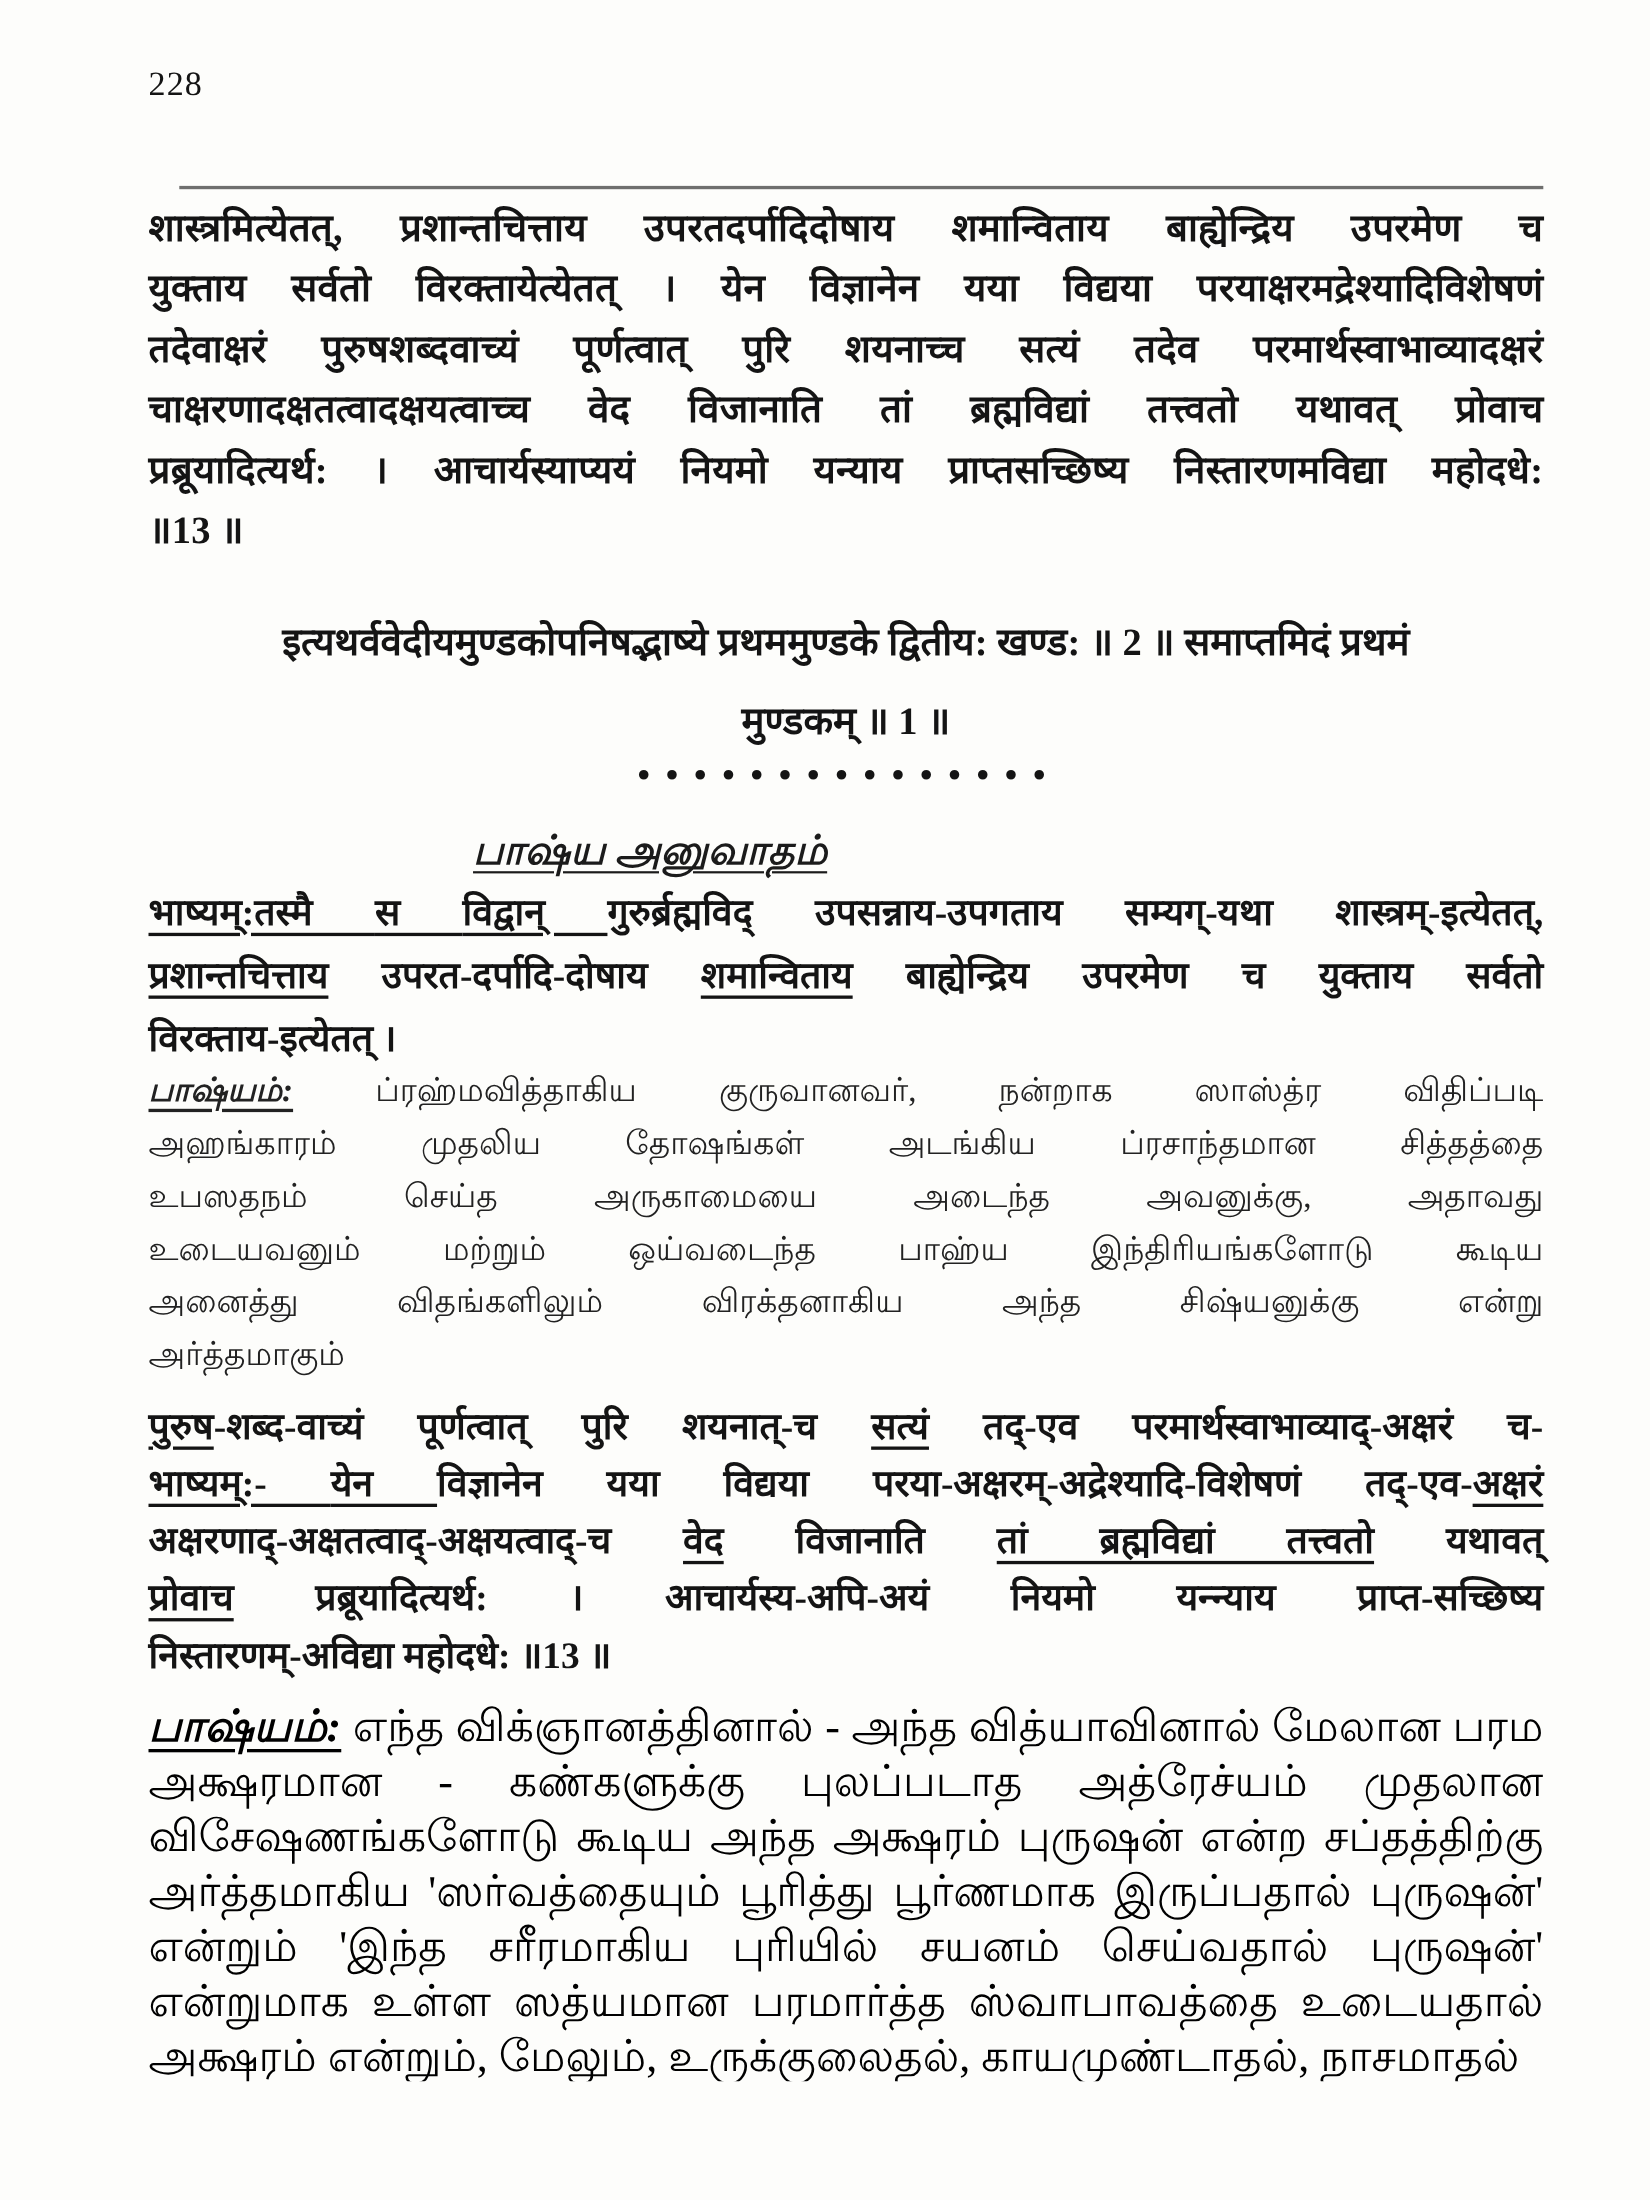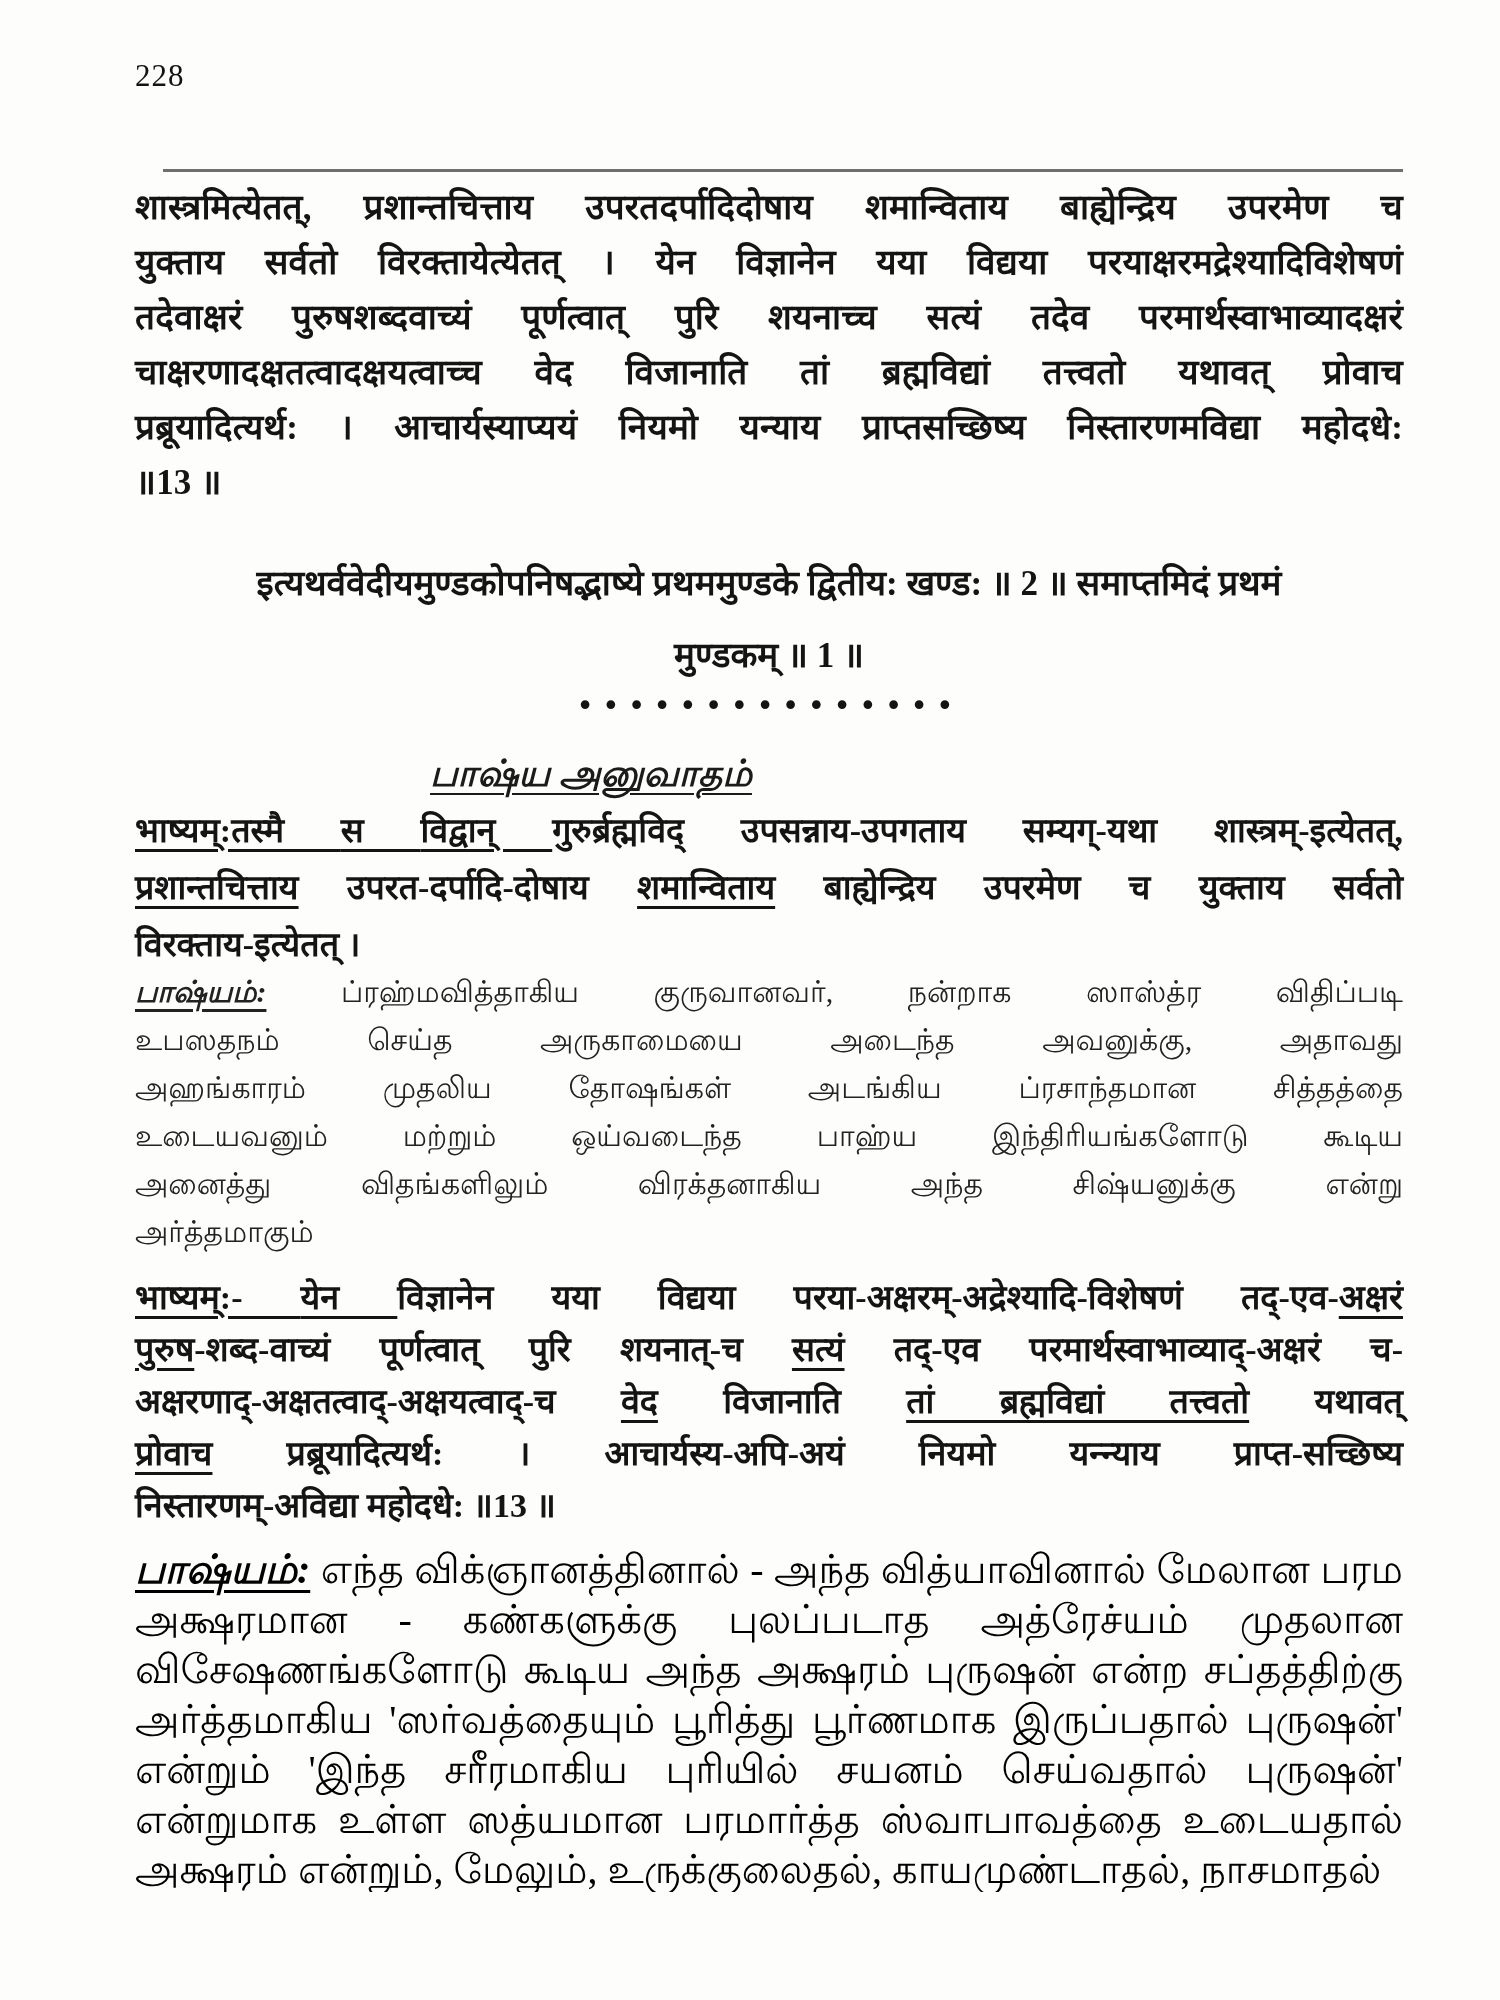--- a/index.html
+++ b/index.html
@@ -62,30 +62,30 @@
   </div>
 
   <div class="blk deva2 justify" style="top:802px;">
       <div class="tline"><span class="u">भाष्यम्:तस्मै </span><span class="u">स </span><span class="u">विद्वान् </span><span>गुरुर्ब्रह्मविद् उपसन्नाय-उपगताय सम्यग्-यथा शास्त्रम्-इत्येतत्,</span></div>
       <div class="tline"><span class="u">प्रशान्तचित्ताय</span><span> उपरत-दर्पादि-दोषाय </span><span class="u">शमान्विताय</span><span> बाह्येन्द्रिय उपरमेण च युक्ताय सर्वतो</span></div>
       <div class="tline"><span>विरक्ताय-इत्येतत् ।</span></div>
     </div>
 
   <div class="blk tamil justify" style="top:968px;">
       <div class="tline"><span class="u b">பாஷ்யம்:</span><span> ப்ரஹ்மவித்தாகிய குருவானவர், நன்றாக ஸாஸ்த்ர விதிப்படி</span></div>
+      <div class="tline"><span>அஹங்காரம் முதலிய தோஷங்கள் அடங்கிய ப்ரசாந்தமான சித்தத்தை</span></div>
       <div class="tline"><span>உபஸதநம் செய்த அருகாமையை அடைந்த அவனுக்கு, அதாவது</span></div>
-      <div class="tline"><span>அஹங்காரம் முதலிய தோஷங்கள் அடங்கிய ப்ரசாந்தமான சித்தத்தை</span></div>
       <div class="tline"><span>உடையவனும் மற்றும் ஒய்வடைந்த பாஹ்ய இந்திரியங்களோடு கூடிய</span></div>
       <div class="tline"><span>அனைத்து விதங்களிலும் விரக்தனாகிய அந்த சிஷ்யனுக்கு என்று</span></div>
       <div class="tline"><span>அர்த்தமாகும்</span></div>
     </div>
 
   <div class="blk deva3 justify" style="top:1272px;">
+      <div class="tline"><span class="u">पुरुष</span><span>-शब्द-वाच्यं पूर्णत्वात् पुरि शयनात्-च </span><span class="u">सत्यं</span><span> तद्-एव परमार्थस्वाभाव्याद्-अक्षरं च-</span></div>
       <div class="tline"><span class="u">भाष्यम्:- </span><span class="u">येन </span><span>विज्ञानेन यया विद्यया परया-अक्षरम्-अद्रेश्यादि-विशेषणं तद्-एव-</span><span class="u">अक्षरं</span></div>
-      <div class="tline"><span class="u">पुरुष</span><span>-शब्द-वाच्यं पूर्णत्वात् पुरि शयनात्-च </span><span class="u">सत्यं</span><span> तद्-एव परमार्थस्वाभाव्याद्-अक्षरं च-</span></div>
       <div class="tline"><span>अक्षरणाद्-अक्षतत्वाद्-अक्षयत्वाद्-च </span><span class="u">वेद</span><span> विजानाति </span><span class="u">तां ब्रह्मविद्यां तत्त्वतो</span><span> यथावत्</span></div>
       <div class="tline"><span class="u">प्रोवाच</span><span> प्रब्रूयादित्यर्थ: ।  आचार्यस्य-अपि-अयं नियमो यन्न्याय प्राप्त-सच्छिष्य</span></div>
       <div class="tline"><span>निस्तारणम्-अविद्या महोदधे: ॥13 ॥</span></div>
     </div>
 
   <div class="blk tamil2 justify" style="top:1545px;">
       <div class="tline"><span class="u b">பாஷ்யம்:</span><span> எந்த விக்ஞானத்தினால் - அந்த வித்யாவினால் மேலான பரம</span></div>
       <div class="tline"><span>அக்ஷரமான - கண்களுக்கு புலப்படாத அத்ரேச்யம் முதலான</span></div>
       <div class="tline"><span>விசேஷணங்களோடு கூடிய அந்த அக்ஷரம் புருஷன் என்ற சப்தத்திற்கு</span></div>
       <div class="tline"><span>அர்த்தமாகிய 'ஸர்வத்தையும் பூரித்து பூர்ணமாக இருப்பதால் புருஷன்'</span></div>

